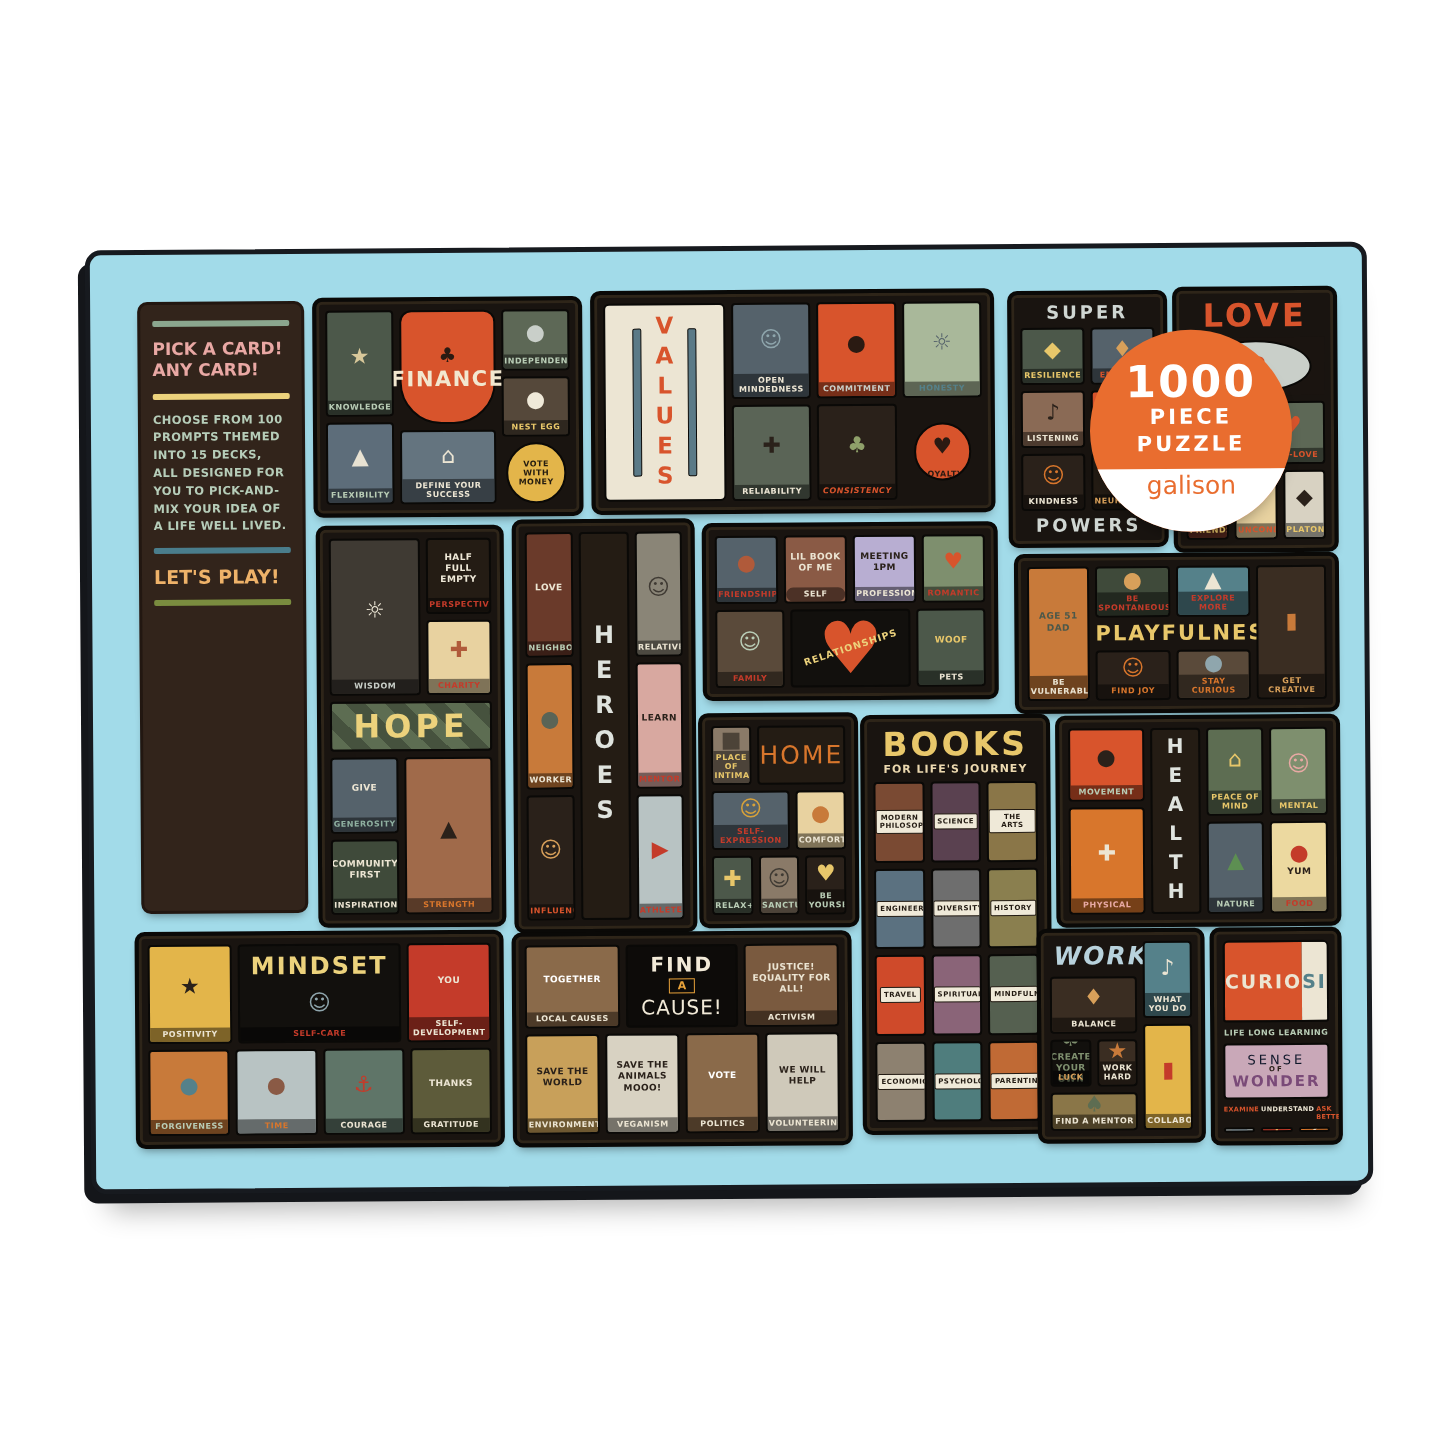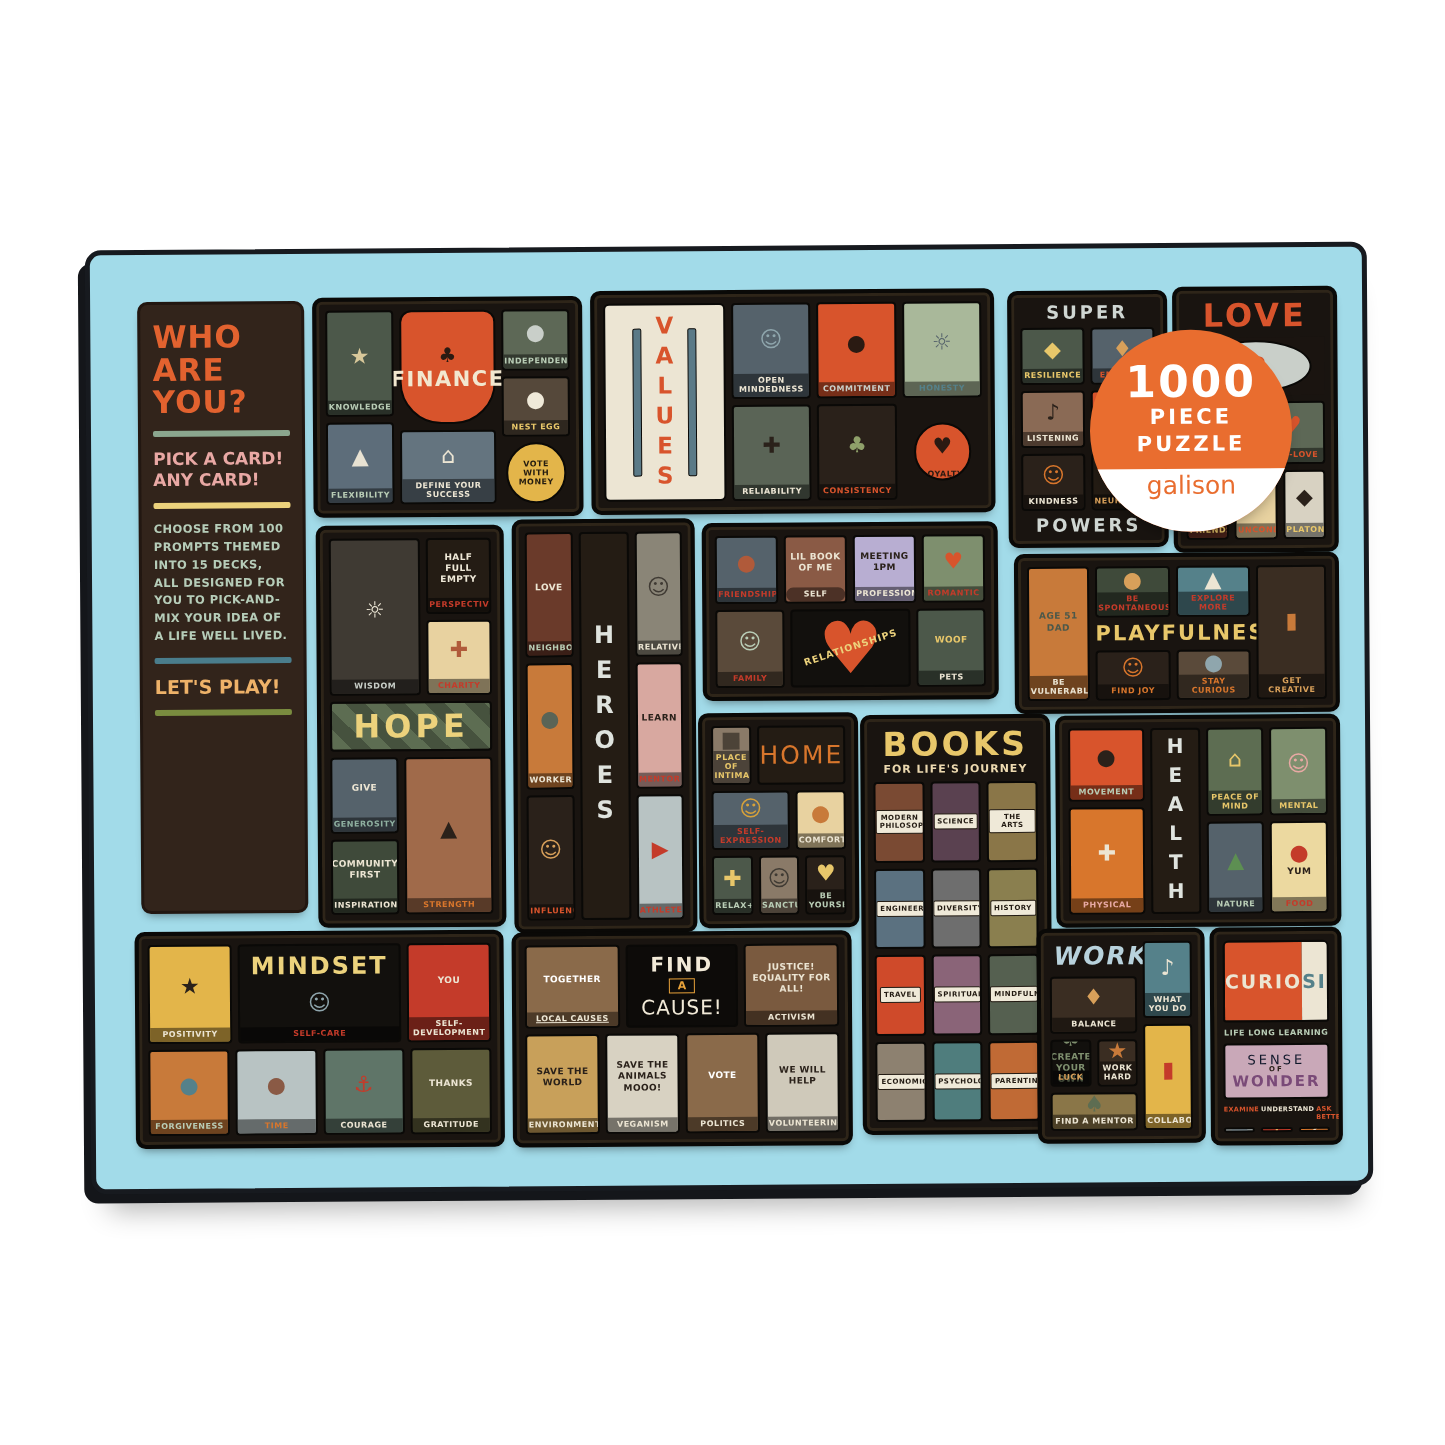--- a/index.html
+++ b/index.html
@@ -101,21 +101,20 @@
   .badge .band{position:absolute;bottom:0;width:100%;height:31%;background:#ffffff;
        display:flex;align-items:flex-start;justify-content:center;}
   .badge .brand{color:#e96d2f;font-size:25px;margin-top:2px;}
 </style>
 </head>
 <body>
 
 <div class="box">
 
   <div class="panel flat intro" style="left:47px;top:47px;width:167px;height:612px;">
-    <div class="t">WHO ARE YOU?</div>
     <div class="divider" style="background:#8ba68e"></div>
     <div class="p">PICK A CARD! ANY CARD!</div>
     <div class="divider" style="background:#ecd27c"></div>
     <div class="b">CHOOSE FROM 100 PROMPTS THEMED INTO 15 DECKS, ALL DESIGNED FOR YOU TO PICK-AND-MIX YOUR IDEA OF A LIFE WELL LIVED.</div>
     <div class="divider" style="background:#4a7d8c"></div>
     <div class="c">LET'S PLAY!</div>
     <div class="divider" style="background:#7a8c3f"></div>
   </div>
 
   <div class="panel" style="left:222px;top:44px;width:270px;height:220px;flex-direction:row;">
@@ -188,21 +187,21 @@
         <div class="card" style="background: rgb(216, 84, 44);">
           <div class="art">
             <span class="glyph" style="color: rgb(42, 26, 18);">●</span>
           </div>
           <div class="lbl" style="color: rgb(201, 207, 201);">COMMITMENT</div>
         </div>
         <div class="card" style="background: rgb(42, 33, 26);">
           <div class="art">
             <span class="glyph" style="color: rgb(143, 160, 106);">♣</span>
           </div>
-          <div class="lbl" style="color: rgb(216, 84, 44);">CONSISTENCY</div>
+          <div class="lbl" style="color: rgb(216, 84, 44); font-style: italic;">CONSISTENCY</div>
         </div>
         <div class="card" style="background: rgb(169, 184, 154);">
           <div class="art">
             <span class="glyph" style="color: rgb(85, 98, 107);">☼</span>
           </div>
           <div class="lbl" style="color: rgb(85, 129, 138);">HONESTY</div>
         </div>
         <div class="card circle" style="background: rgb(216, 84, 44);">
           <div class="art">
             <span class="glyph" style="color: rgb(42, 26, 18);">♥</span>
@@ -697,21 +696,21 @@
       </div>
   </div>
 
   <div class="panel" style="left:417px;top:680px;width:340px;height:215px;">
     <div class="cards row">
       <div class="cards col">
           <div class="card" style="background: rgb(138, 106, 74);">
             <div class="art">
               <span class="art-text" style="color: rgb(255, 255, 255);">TOGETHER</span>
             </div>
-            <div class="lbl" style="color: rgb(236, 229, 211); text-decoration: underline;">LOCAL CAUSES</div>
+            <div class="lbl" style="color: rgb(236, 229, 211);">LOCAL CAUSES</div>
           </div>
         </div>
       <div class="card causecard">
         <span class="l1">FIND</span>
         <span class="l2">A</span>
         <span class="l3">CAUSE!</span>
       </div>
       <div class="cards col">
           <div class="card" style="background: rgb(122, 90, 63);">
             <div class="art">

